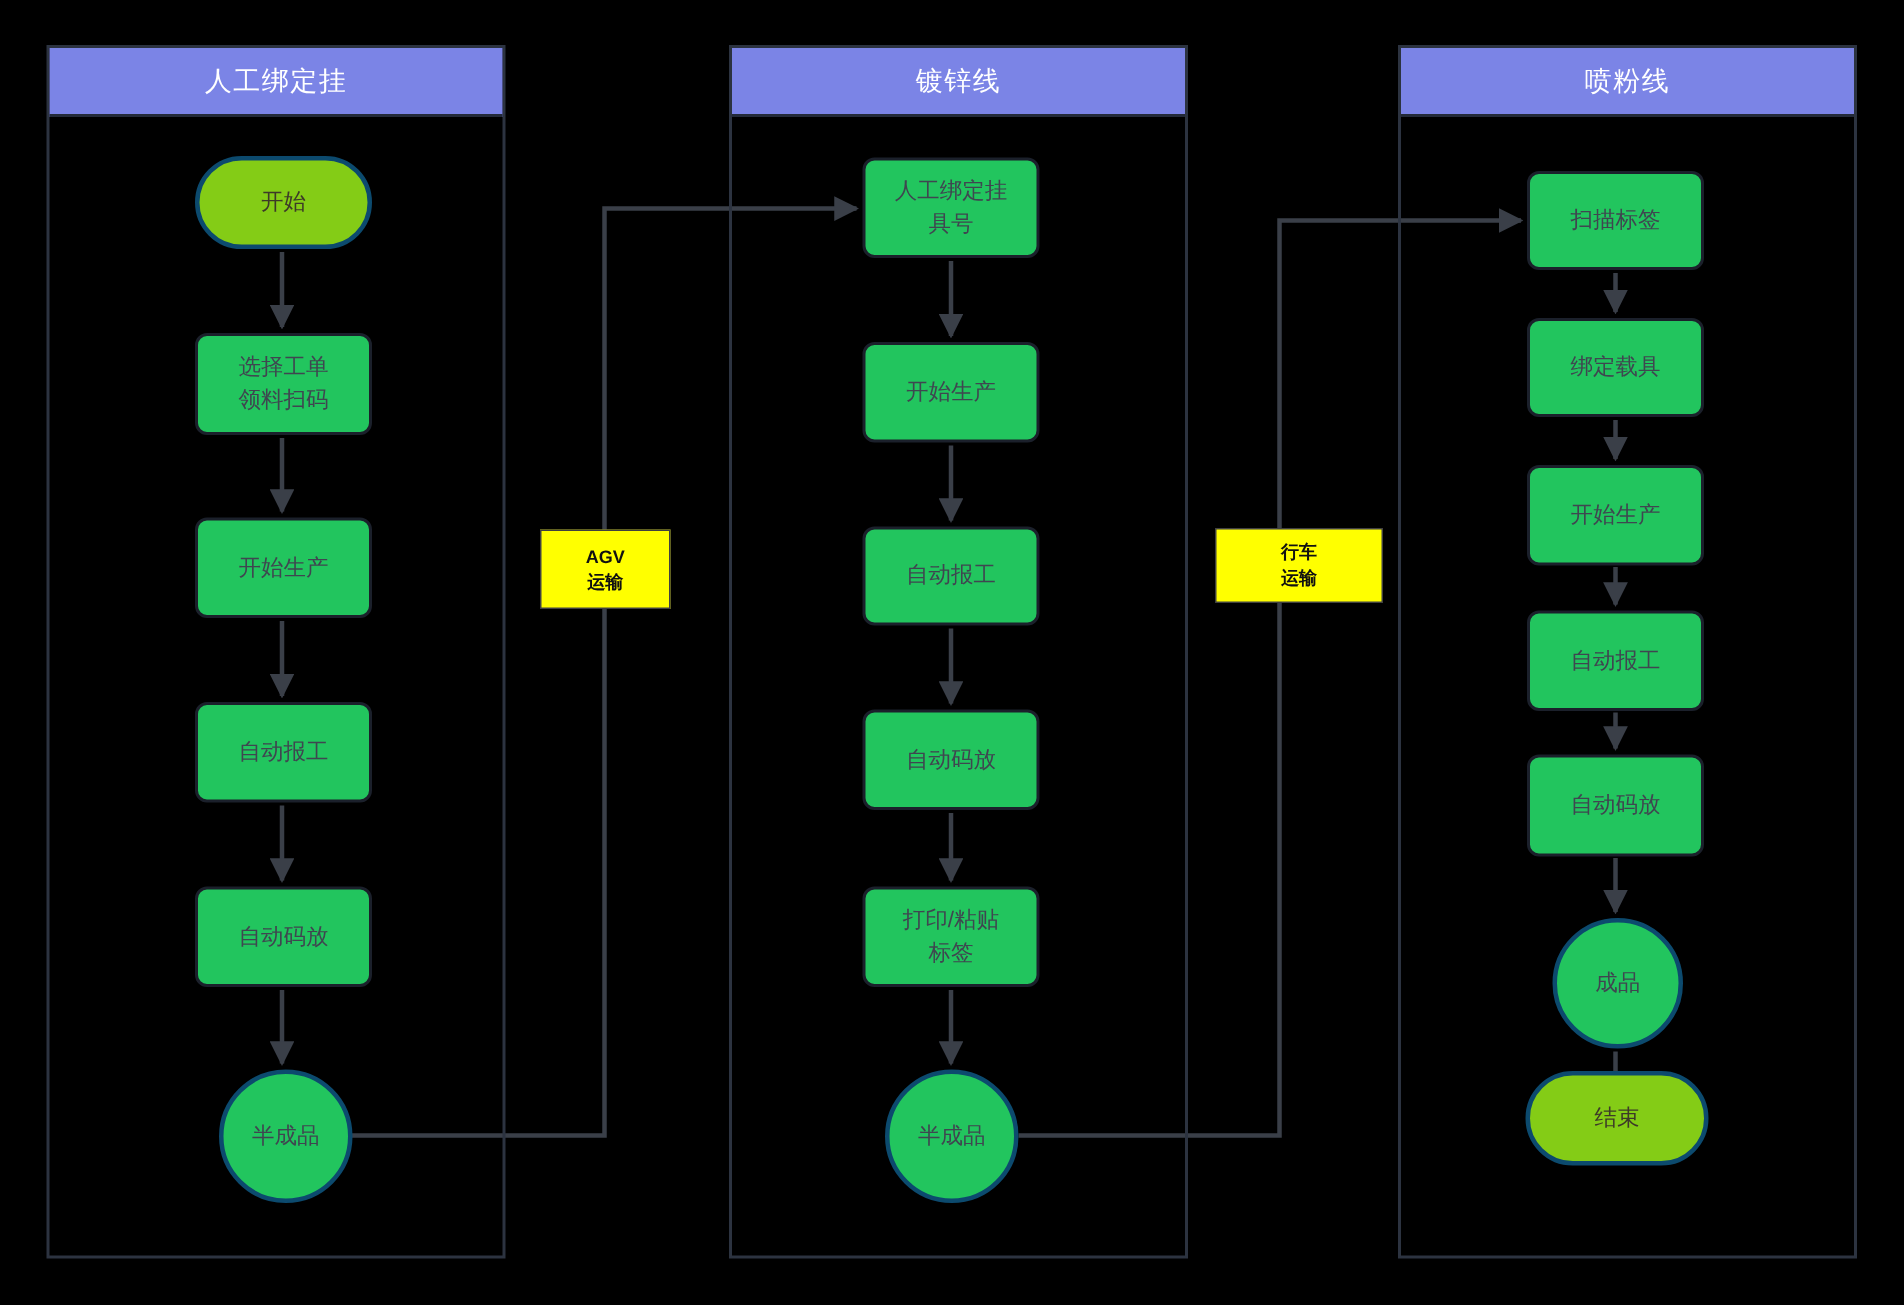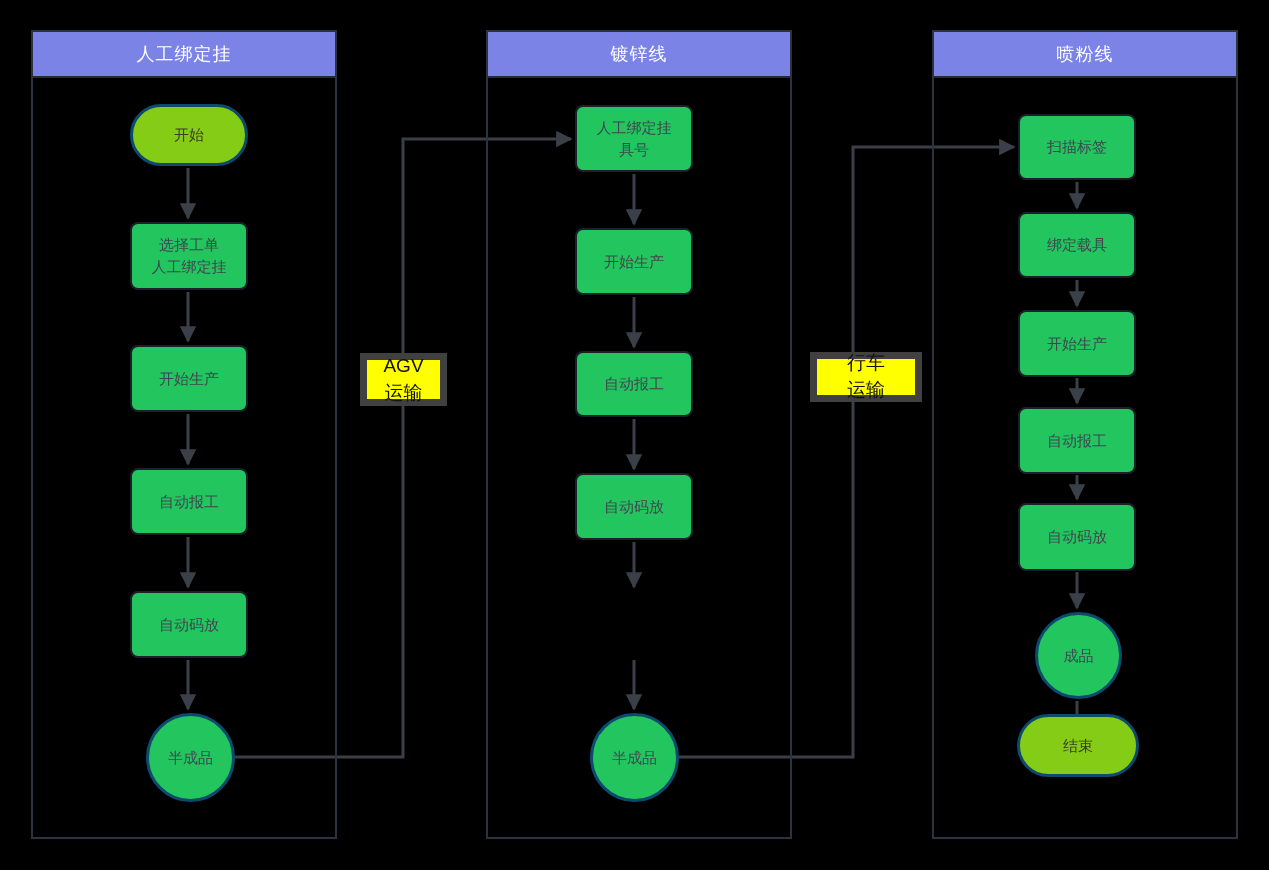--- a/index.html
+++ b/index.html
@@ -47,24 +47,24 @@
     border-radius:50%;
     border:3px solid #0c4a6e;
   }
   .transport{
     position:absolute;
     display:flex;align-items:center;justify-content:center;
     text-align:center;
     white-space:pre-line;
     line-height:1.4;
     background:#ffff00;
-    border:7px solid #404040;
+    border:1px solid #404040;
     color:#111;
-    font-size:19px;
-    font-weight:400;
+    font-size:12px;
+    font-weight:700;
     box-sizing:border-box;
   }
 </style>
 </head>
 <body>
 
 <div class="canvas">
 
   <svg class="connectors" viewBox="0 0 1269 870" xmlns="http://www.w3.org/2000/svg">
     <defs>
@@ -104,31 +104,33 @@
   </section>
   <section class="lane" style="left:932px">
     <header class="lane-header">喷粉线</header>
   </section>
   <section class="lane" style="left:486px">
     <header class="lane-header">镀锌线</header>
   </section>
 
   <div class="node terminal" style="left:130px;top:104px;width:118px;height:62px">开始</div>
   <div class="node" style="left:130px;top:222px;width:118px;height:68px">选择工单
-人工绑定挂</div>
+领料扫码</div>
   <div class="node" style="left:130px;top:345px;width:118px;height:67px">开始生产</div>
   <div class="node" style="left:130px;top:468px;width:118px;height:67px">自动报工</div>
   <div class="node" style="left:130px;top:591px;width:118px;height:67px">自动码放</div>
   <div class="node circle" style="left:146px;top:713px;width:89px;height:89px">半成品</div>
 
   <div class="node" style="left:575px;top:105px;width:118px;height:67px">人工绑定挂
 具号</div>
   <div class="node" style="left:575px;top:228px;width:118px;height:67px">开始生产</div>
   <div class="node" style="left:575px;top:351px;width:118px;height:66px">自动报工</div>
   <div class="node" style="left:575px;top:473px;width:118px;height:67px">自动码放</div>
+  <div class="node" style="left:575px;top:591px;width:118px;height:67px">打印/粘贴
+标签</div>
   <div class="node circle" style="left:590px;top:713px;width:89px;height:89px">半成品</div>
 
   <div class="node" style="left:1018px;top:212px;width:118px;height:66px">绑定载具</div>
   <div class="node" style="left:1018px;top:114px;width:118px;height:66px">扫描标签</div>
   <div class="node" style="left:1018px;top:310px;width:118px;height:67px">开始生产</div>
   <div class="node" style="left:1018px;top:407px;width:118px;height:67px">自动报工</div>
   <div class="node" style="left:1018px;top:503px;width:118px;height:68px">自动码放</div>
   <div class="node circle" style="left:1035px;top:612px;width:87px;height:87px">成品</div>
   <div class="node terminal" style="left:1017px;top:714px;width:122px;height:63px">结束</div>
 

